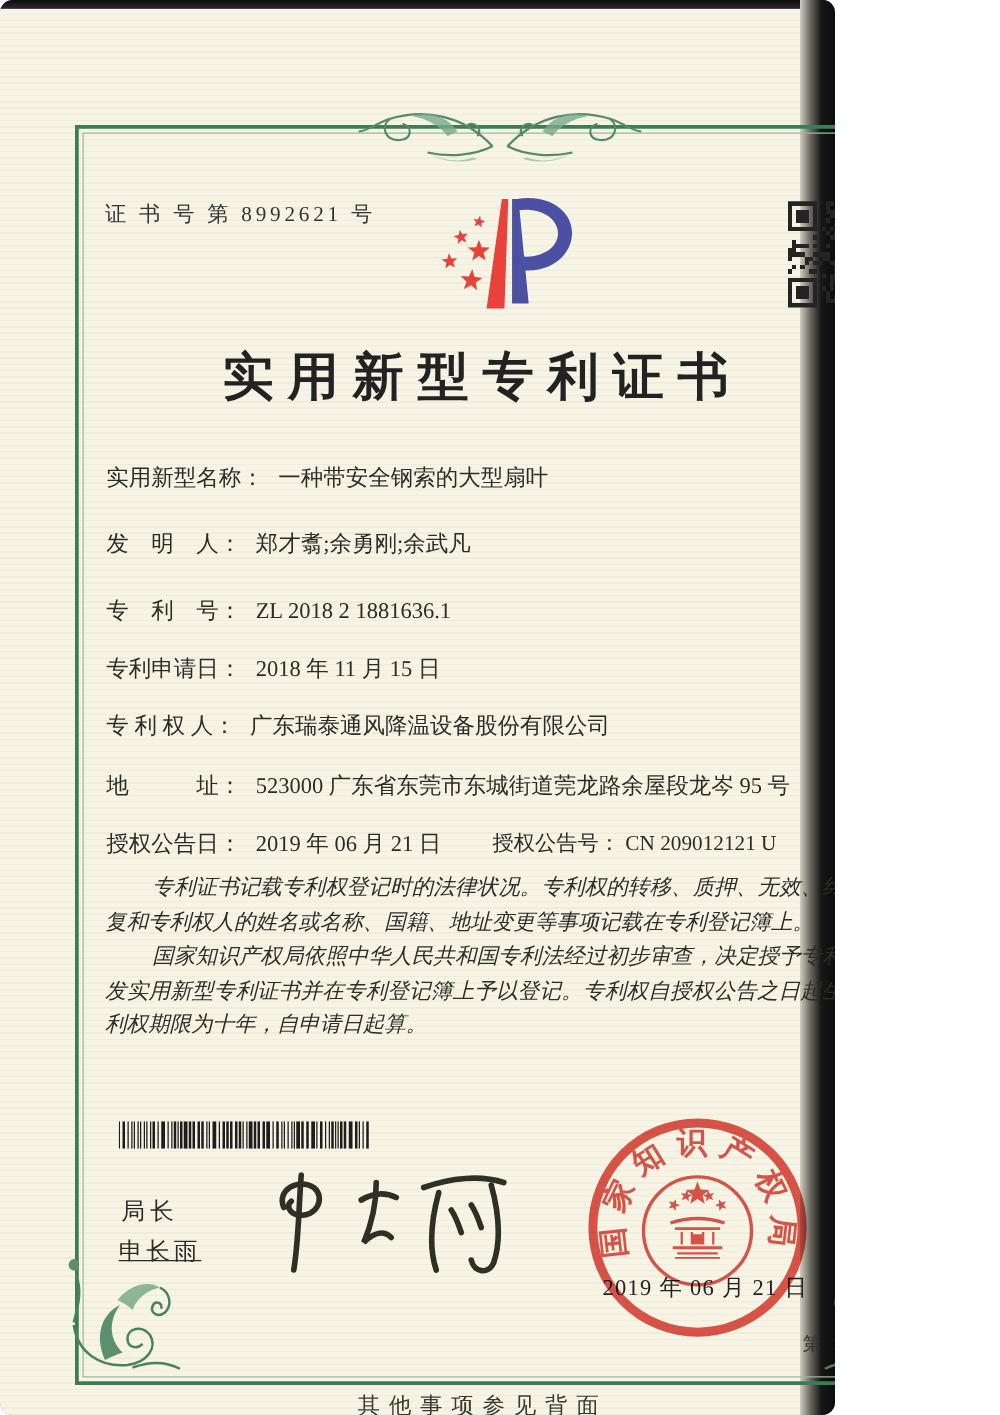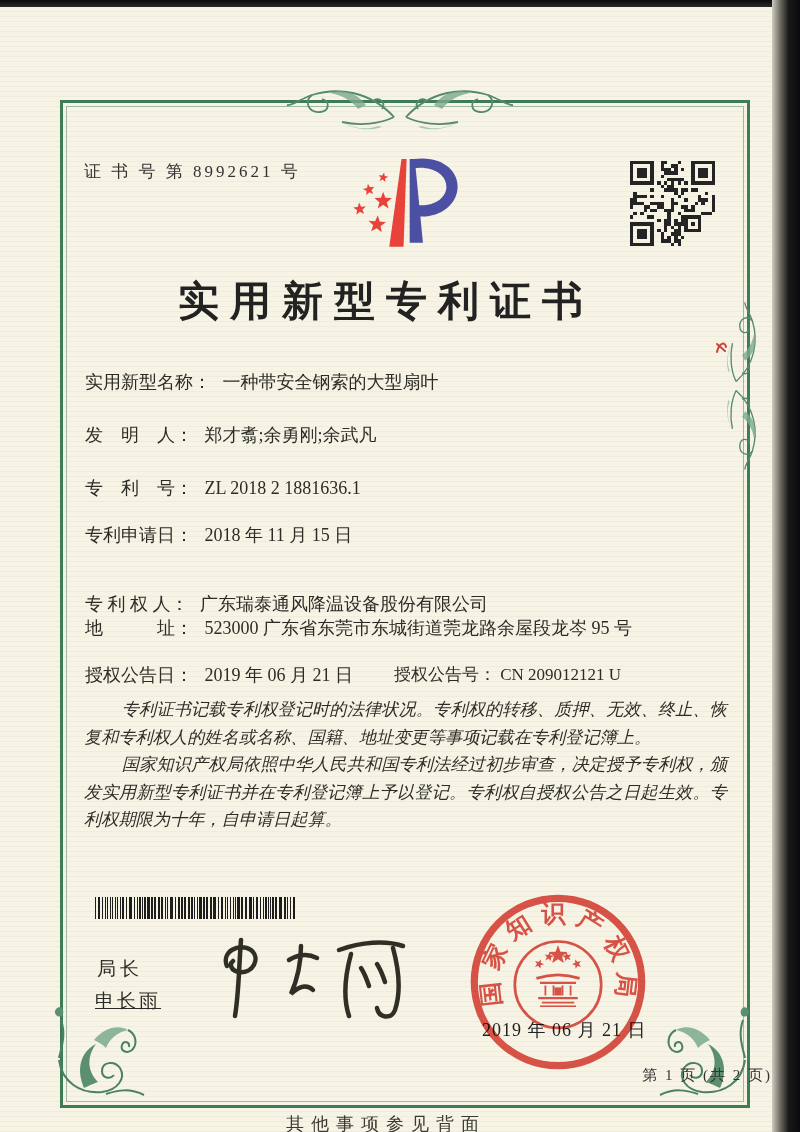--- a/index.html
+++ b/index.html
@@ -1,18 +1,18 @@
 <!DOCTYPE html>
 <html><head>
 <meta charset="utf-8">
 <style>
   html,body{margin:0;padding:0;}
   body{width:800px;height:1132px;background:#ffffff;overflow:hidden;
        font-family:"Liberation Serif","DejaVu Serif",serif;}
-  #page{position:relative;width:800px;height:1132px;overflow:hidden;background:#d946ef;}
+  #page{position:relative;width:668px;height:1132px;overflow:hidden;background:#d946ef;border-radius:10px;}
 
   .scan-top{position:absolute;left:0;top:0;width:800px;height:7px;
             background:linear-gradient(180deg,#0c0c0c,#2a2a2a);}
   .scan-right{position:absolute;right:0;top:0;width:28px;height:1132px;
               background:linear-gradient(90deg,#cfccc1 0%,#6b6860 30%,#181818 60%,#0b0b0b 100%);}
 
   .paper{position:absolute;left:0;top:7px;width:772px;height:1125px;background:#f7f4e6;}
   .paper::before{content:"";position:absolute;inset:0;
     background:repeating-linear-gradient(0deg,rgba(186,198,168,.14) 0 1px,transparent 1px 5px);}
 
@@ -30,21 +30,21 @@
 
   #logo{position:absolute;left:342px;top:153px;width:118px;height:102px;}
   #qr{position:absolute;left:630px;top:161px;width:85px;height:85px;}
 
   .title{position:absolute;left:0;top:274px;width:772px;text-align:center;
          font-size:41px;font-weight:600;letter-spacing:11px;color:#222;}
   #red-mark{position:absolute;left:714px;top:338px;width:15px;height:17px;}
 
   .row{position:absolute;left:85px;font-size:18px;color:#2c2c27;white-space:nowrap;}
   .row .lab{margin-right:7px;}
-  .r0{top:370px}.r1{top:423px}.r2{top:476px}.r3{top:523px}.r4{top:592px}.r5{top:616px}
+  .r0{top:370px}.r1{top:423px}.r2{top:476px}.r3{top:523px}.r4{top:568px}.r5{top:616px}
   .r6{top:663px}
   .grant-no{position:absolute;left:394px;top:663px;font-size:17px;color:#2c2c27;white-space:nowrap;}
 
   .body-text{position:absolute;left:84px;top:696px;width:643px;font-size:17.2px;
              line-height:27.6px;color:#2e2e28;text-align:justify;font-style:italic;}
   .body-text p{margin:0;text-indent:2.2em;}
 
   #barcode{position:absolute;left:95px;top:897px;width:203px;height:22px;}
 
   .director-title{position:absolute;left:97px;top:956px;font-size:19px;letter-spacing:4px;color:#2b2b26;}

